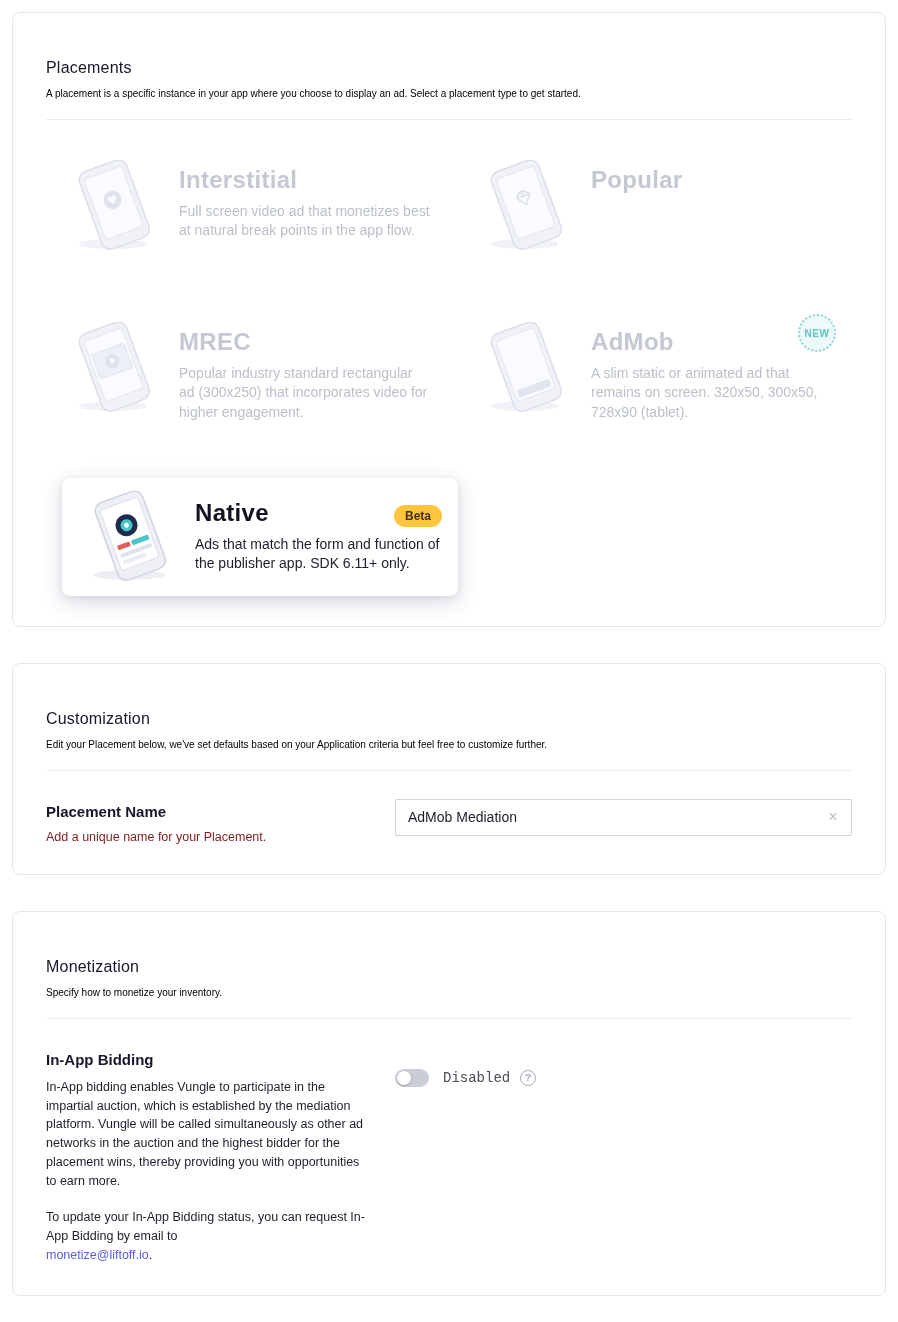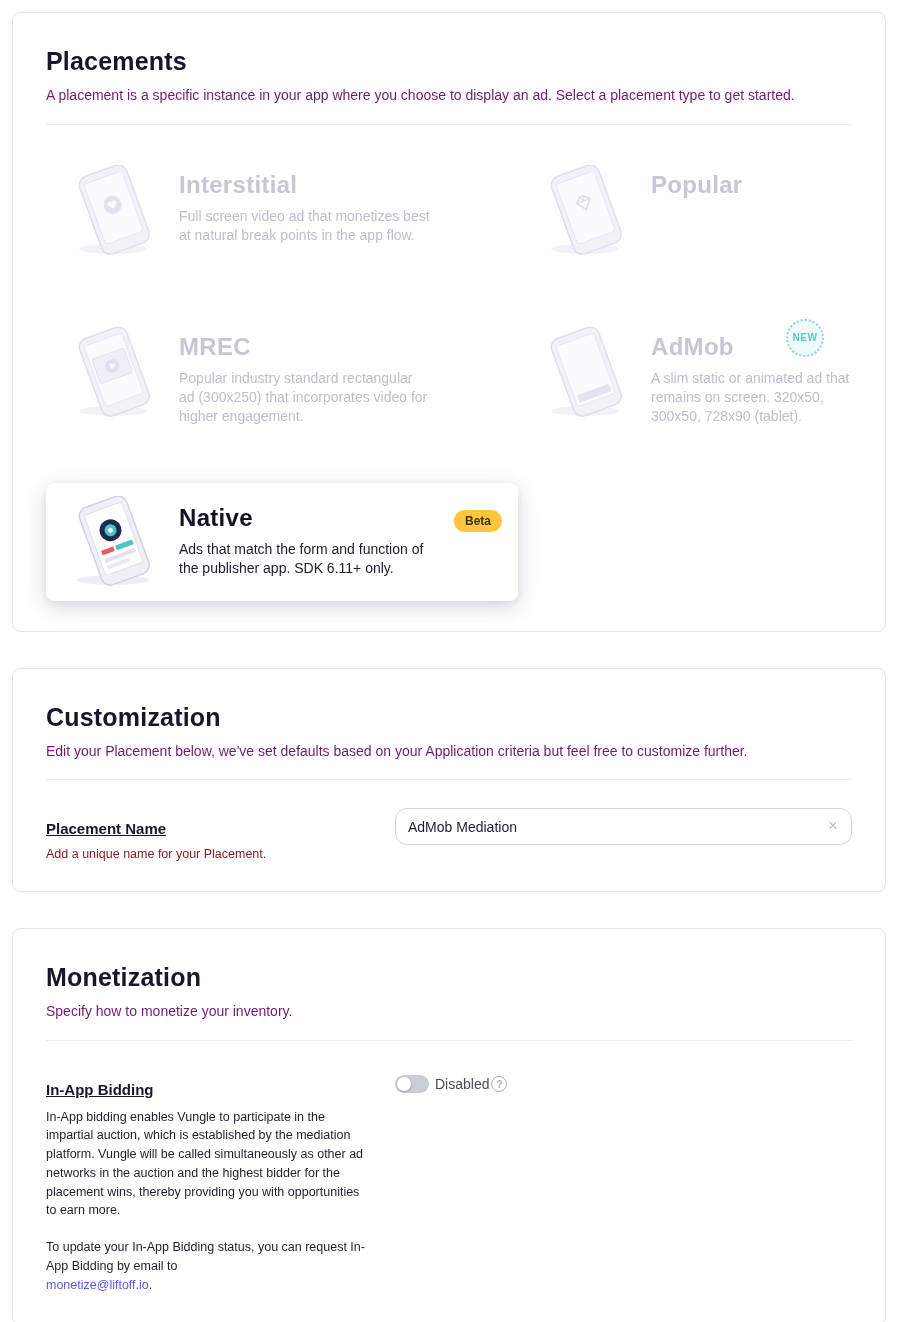--- a/index.html
+++ b/index.html
@@ -12,29 +12,29 @@
   .page { padding: 12px 12px 28px 12px; }
 
   .card {
     border: 1px solid #e4e6ec;
     border-radius: 8px;
     background: #fff;
     padding: 34px 33px 30px 33px;
     margin-bottom: 36px;
   }
   .card-title {
-    font-size: 25px;
-    font-weight: 700;
+    font-size: 16px;
+    font-weight: 400;
     color: #17172b;
     letter-spacing: .2px;
-    margin: 0 0 10px 0;
+    margin: 12px 0 10px 0;
   }
   .card-subtitle {
-    font-size: 14px;
-    color: #701a75;
+    font-size: 10px;
+    color: #000000;
     margin: 0 0 18px 0;
     line-height: 1.4;
   }
   .divider { height: 1px; background: #ececf0; border: none; margin: 0 0 28px 0; }
 
   
   .ptype-grid { display: grid; grid-template-columns: 1fr 1fr; row-gap: 44px; }
   .ptype {
     display: flex;
     gap: 14px;
@@ -52,70 +52,71 @@
     margin: 6px 0 8px 0;
   }
   .pdesc { font-size: 14px; line-height: 1.38; max-width: 252px; }
   .ptype.disabled .ptitle { color: #c4c8d3; }
   .ptype.disabled .pdesc { color: #babfc9; }
 
   .ptype.selected-card {
     background: #fff;
     border-radius: 8px;
     box-shadow: 0 6px 22px rgba(45,45,90,.18), 0 2px 6px rgba(45,45,90,.08);
-    width: 472px;
+    width: 396px;
     padding: 13px 16px 13px 15px;
     min-height: 112px;
+    margin-left: 16px;
   }
   .ptype.selected-card .ptitle { color: #121223; margin-top: 8px; }
   .ptype.selected-card .pdesc { color: #1d1d2c; max-width: 250px; }
   .ptype-text { flex: 1; }
   .title-row { display: flex; align-items: center; justify-content: space-between; }
 
   .beta-badge {
     background: #ffc53d;
     color: #3c3208;
     font-size: 12px;
     font-weight: 700;
     border-radius: 11px;
     padding: 4px 11px;
     margin-top: 6px;
     text-align: center;
   }
   .new-seal {
     position: absolute;
     top: 4px;
-    right: 28px;
+    right: 16px;
     width: 38px;
     height: 38px;
     border-radius: 50%;
     border: 2px dotted #8fd5d5;
     background: #eefafa;
     color: #63c3c3;
     font-size: 10px;
     font-weight: 700;
     display: flex;
     align-items: center;
     justify-content: center;
     letter-spacing: .5px;
   }
 
   
   .form-row { display: flex; align-items: flex-start; }
   .form-left { width: 349px; padding-right: 30px; }
   .form-right { flex: 1; }
-  .field-label { font-size: 15px; font-weight: 700; color: #17172b; margin: 12px 0 10px 0; text-decoration: underline; }
+  .field-label { font-size: 15px; font-weight: 700; color: #17172b; margin: 4px 0 10px 0; }
   .field-help { font-size: 12.5px; color: #7f1d1d; }
 
   .text-input-wrap { position: relative; }
   .text-input {
     width: 100%;
     height: 37px;
     border: 1px solid #d2d5de;
-    border-radius: 12px;
+    border-radius: 1px;
     padding: 0 32px 0 12px;
     font-size: 14px;
     font-family: "Liberation Sans", sans-serif;
     color: #1d1d2c;
     outline: none;
   }
   .clear-icon {
     position: absolute;
     right: 10px; top: 9px;
     width: 18px; height: 18px;
@@ -131,21 +132,21 @@
   .bid-desc {
     font-size: 12.5px;
     line-height: 1.5;
     color: #1f1f2c;
     max-width: 322px;
     margin: 0 0 18px 0;
   }
   .bid-desc:last-child { margin-bottom: 0; }
   .email-link { color: #5a5be0; text-decoration: none; cursor: pointer; }
 
-  .toggle-row { display: flex; align-items: center; gap: 6px; margin-top: 6px; }
+  .toggle-row { display: flex; align-items: center; gap: 14px; margin-top: 22px; font-family: Liberation Mono, monospace; }
   .toggle {
     width: 34px; height: 18px;
     border-radius: 10px;
     background: #c9cdd6;
     position: relative;
     cursor: pointer;
     flex: 0 0 auto;
   }
   .toggle .knob {
     position: absolute;

